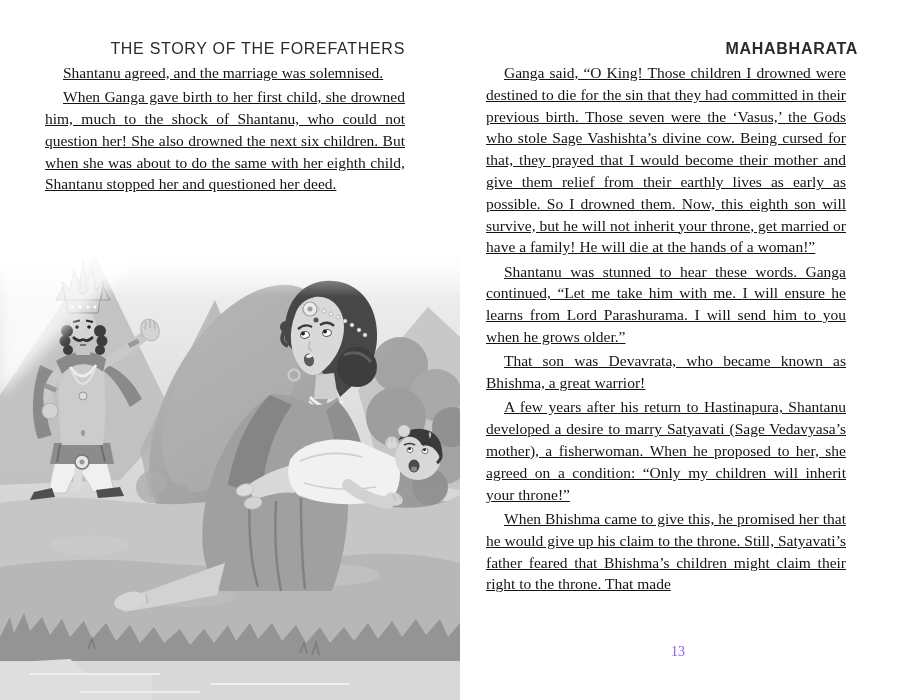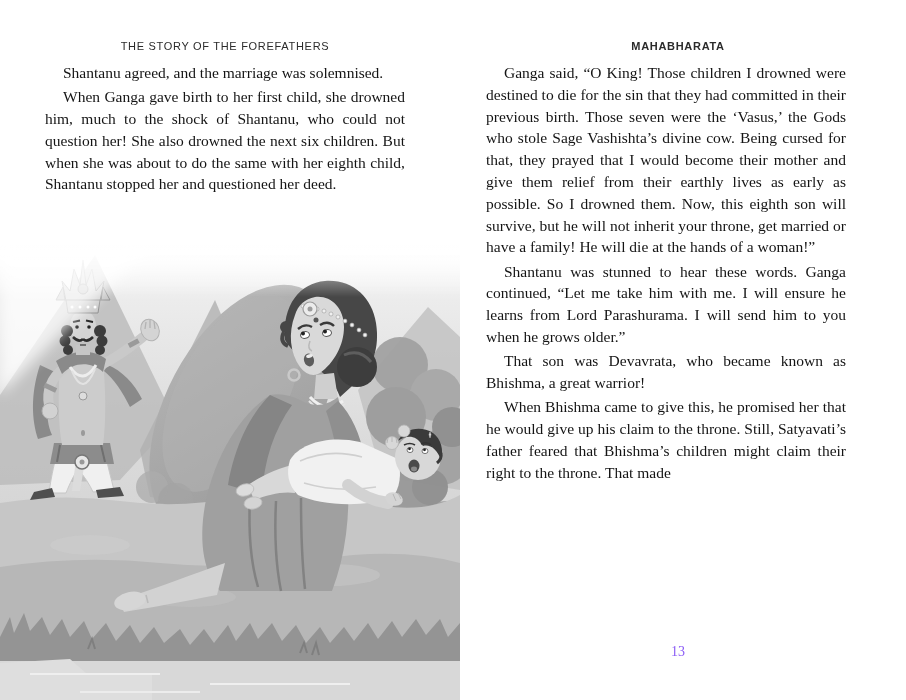--- a/index.html
+++ b/index.html
@@ -1,33 +1,33 @@
 <!DOCTYPE html>
 <html><head>
 <meta charset="utf-8">
 <style>
   html,body { margin:0; padding:0; background:#ffffff; }
   .page {
     position:relative; width:906px; height:700px; background:#ffffff;
     overflow:hidden; font-family:"Liberation Serif", serif;
   }
   .running-head {
-    position:absolute; top:40px; width:360px; text-align:center;
-    font-family:"Liberation Sans", sans-serif; font-size:11px;
+    position:absolute; top:40px; width:360px; text-align:right;
+    font-family:"Liberation Sans", sans-serif; font-size:16px;
     letter-spacing:0.7px; color:#2b2b2b;
   }
   .running-head.left  { left:45px; }
   .running-head.right { left:498px;font-weight:bold; }
   .col {
     position:absolute; top:62px; width:360px;
     font-size:15.5px; line-height:21.8px; color:#141414; text-align:justify;
   }
   .col.left  { left:45px; }
   .col.right { left:486px; }
-  .col p { margin:0 0 2.5px 0; text-indent:18px; }
+  .col p { margin:0 0 2.5px 0; text-indent:18px;text-decoration:underline; }
   .illustration {
     position:absolute; left:0; top:245px; width:460px; height:455px;
   }
   .page-number {
     position:absolute; left:498px; top:644px; width:360px; text-align:center;
     font-size:14px; color:#8b5cf6;
   }
 </style>
 </head>
 <body>
@@ -255,18 +255,19 @@
       </g>
     </svg>
   </div>
 
   <div class="running-head right">MAHABHARATA</div>
 
   <div class="col right">
     <p>Ganga said, “O King! Those children I drowned were destined to die for the sin that they had committed in their previous birth. Those seven were the ‘Vasus,’ the Gods who stole Sage Vashishta’s divine cow. Being cursed for that, they prayed that I would become their mother and give them relief from their earthly lives as early as possible. So I drowned them. Now, this eighth son will survive, but he will not inherit your throne, get married or have a family! He will die at the hands of a woman!”</p>
     <p>Shantanu was stunned to hear these words. Ganga continued, “Let me take him with me. I will ensure he learns from Lord Parashurama. I will send him to you when he grows older.”</p>
     <p>That son was Devavrata, who became known as Bhishma, a great warrior!</p>
+    <p>A few years after his return to Hastinapura, Shantanu developed a desire to marry Satyavati (Sage Vedavyasa’s mother), a fisherwoman. When he proposed to her, she agreed on a condition: “Only my children will inherit your throne!”</p>
     <p>When Bhishma came to give this, he promised her that he would give up his claim to the throne. Still, Satyavati’s father feared that Bhishma’s children might claim their right to the throne. That made</p>
   </div>
 
   <div class="page-number">13</div>
 
 </div>
 
 </body></html>

